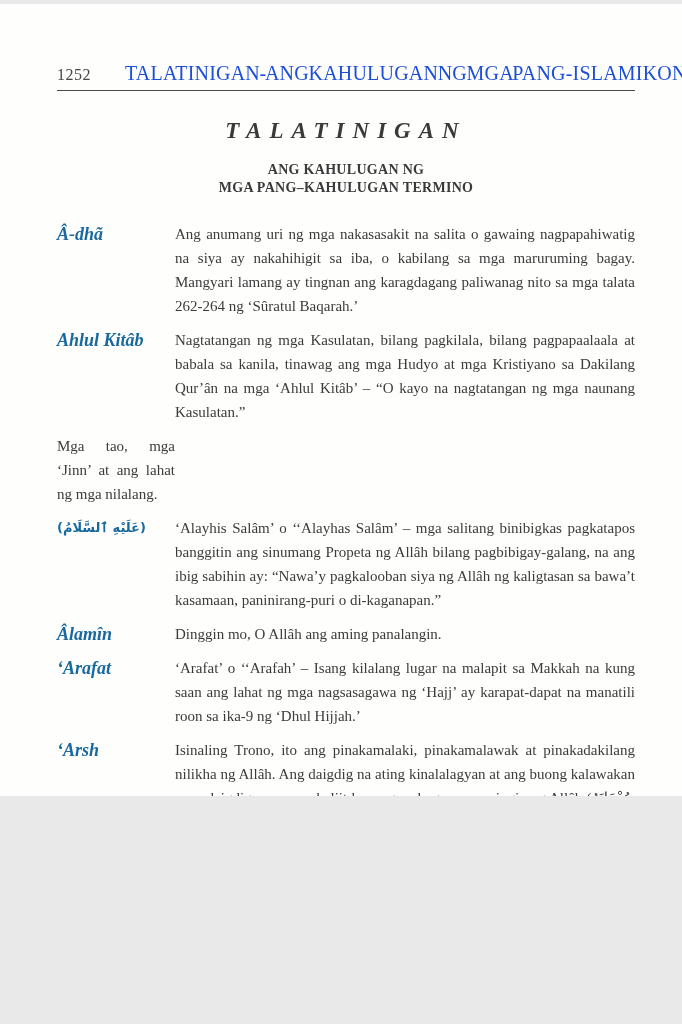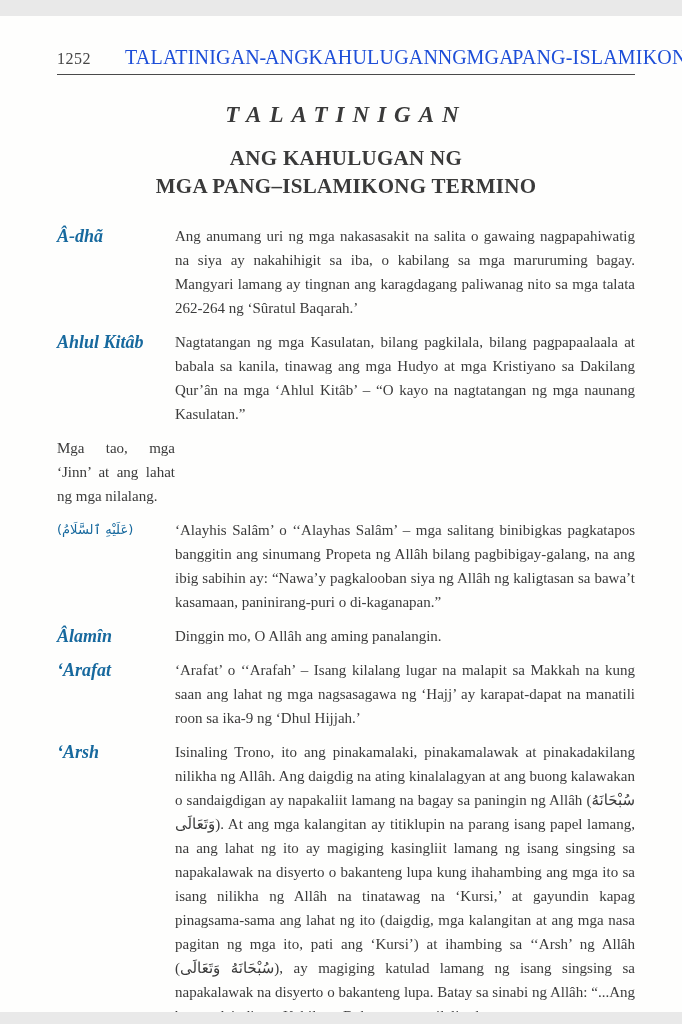--- a/index.html
+++ b/index.html
@@ -3,29 +3,29 @@
 <meta charset="utf-8">
 <style>
   :root{
     --term-blue:#17699e;
     --body-text:#3b3b3b;
     --rule:#4a4a4a;
   }
   html,body{margin:0;padding:0;background:#e9e9e9;}
   .page{
     position:relative;
-    width:682px;height:996px;
-    margin:16px auto;
+    width:682px;height:792px;
+    margin:4px auto;
     background:#fefefdf5;
     background-color:#fefefd;
     overflow:hidden;
     font-family:"Liberation Serif","DejaVu Serif",serif;
     color:var(--body-text);
     box-sizing:border-box;
-    padding:30px 47px 0 57px;
+    padding:58px 47px 0 57px;
   }
   
   .header{
     display:flex;
     align-items:baseline;
     border-bottom:1.5px solid var(--rule);
     padding-bottom:5px;
   }
   .page-number{
     font-size:16px;
@@ -48,21 +48,21 @@
     text-align:center;
     font-size:23px;
     font-weight:bold;
     letter-spacing:8px;
     color:#3a3a3a;
     font-style:italic;
   }
   .page-subtitle{
     margin-top:17px;
     text-align:center;
-    font-size:21px;
+    font-size:14px;
     font-weight:bold;
     line-height:1.32;
     color:#3a3a3a;
     letter-spacing:0.3px;
   }
   
   .entries{
     margin-top:24px;
   }
   .entry-row{
@@ -73,21 +73,21 @@
   .term-label{
     font-weight:bold;
     font-style:italic;
     font-size:18px;
     color:var(--term-blue);
     line-height:24px;
     padding-right:6px;
   }
   .term-label.arabic{
     font-style:normal;
-    font-weight:normal;
+    font-weight:bold;
     font-family:"DejaVu Sans",sans-serif;
     font-size:13px;
     line-height:24px;
     direction:rtl;
     text-align:left;
   }
   .definition-text{
     font-size:15px;
     line-height:24px;
     text-align:justify;
@@ -101,21 +101,21 @@
 
   <div class="header">
     <span class="page-number">1252</span>
     <span class="running-head">TALATINIGAN - ANG KAHULUGAN NG MGA PANG-ISLAMIKONG TERMINO</span>
   </div>
 
   <div class="page-title">TALATINIGAN</div>
 
   <div class="page-subtitle">
     <div>ANG KAHULUGAN NG</div>
-    <div>MGA PANG–ISLAMIKONG TERMINO</div>
+    <div>MGA PANG–KAHULUGAN TERMINO</div>
   </div>
 
   <div class="entries">
     <div class="entry-row">
       <span class="term-label">Â-dhã</span>
       <span class="definition-text">Ang anumang uri ng mga nakasasakit na salita o gawaing nagpapahiwatig na siya ay nakahihigit sa iba, o kabilang sa mga maruruming bagay. Mangyari lamang ay tingnan ang karagdagang paliwanag nito sa mga talata 262-264 ng ‘Sûratul Baqarah.’</span>
     </div>
 
     <div class="entry-row">
       <span class="term-label">Ahlul Kitâb</span>

